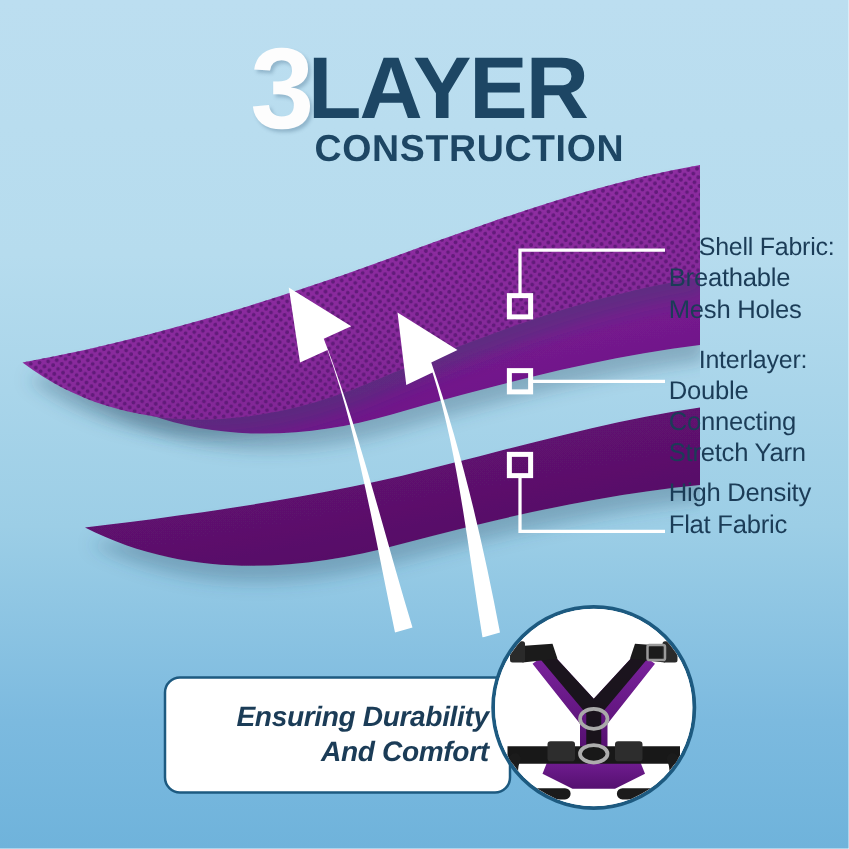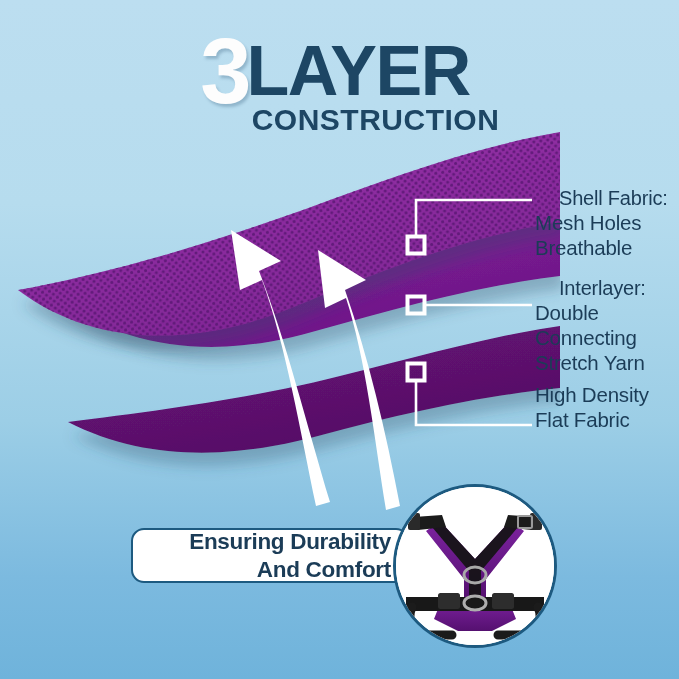--- a/index.html
+++ b/index.html
@@ -94,31 +94,32 @@
     letter-spacing: -0.2px;
   }
   #callout-shell     { left: 535px; top: 186px; }
   #callout-interlayer{ left: 535px; top: 276px; }
   #callout-lining    { left: 535px; top: 382px; }
 
   
   .banner {
     position: absolute;
     left: 131px;
-    top: 528px;
+    top: 541px;
     width: 278px;
-    height: 55px;
+    height: 94px;
     box-sizing: border-box;
     background: #ffffff;
     border: 2.5px solid #1d5a80;
     border-radius: 13px;
     display: flex;
     align-items: center;
     justify-content: flex-end;
     padding-right: 16px;
+    font-style: italic;
   }
   .banner-text {
     text-align: right;
     color: #1b3c57;
     font-size: 22.5px;
     font-weight: bold;
     line-height: 1.24;
     letter-spacing: -0.3px;
   }
 
@@ -235,22 +236,22 @@
     </g>
 
     <g>
       <path d="M 416,382 L 416,425 L 532,425" fill="none" stroke="#ffffff" stroke-width="2.6"></path>
       <rect x="407.5" y="363.5" width="17" height="17" fill="none" stroke="#ffffff" stroke-width="4"></rect>
     </g>
   </svg>
 
   <div class="callout" id="callout-shell">
     <span class="c-title">Shell Fabric:</span>
+    <span class="c-body">Breathable</span>
     <span class="c-body">Mesh Holes</span>
-    <span class="c-body">Breathable</span>
   </div>
 
   <div class="callout" id="callout-interlayer">
     <span class="c-title">Interlayer:</span>
     <span class="c-body">Double</span>
     <span class="c-body">Connecting</span>
     <span class="c-body">Stretch Yarn</span>
   </div>
 
   <div class="callout" id="callout-lining">

